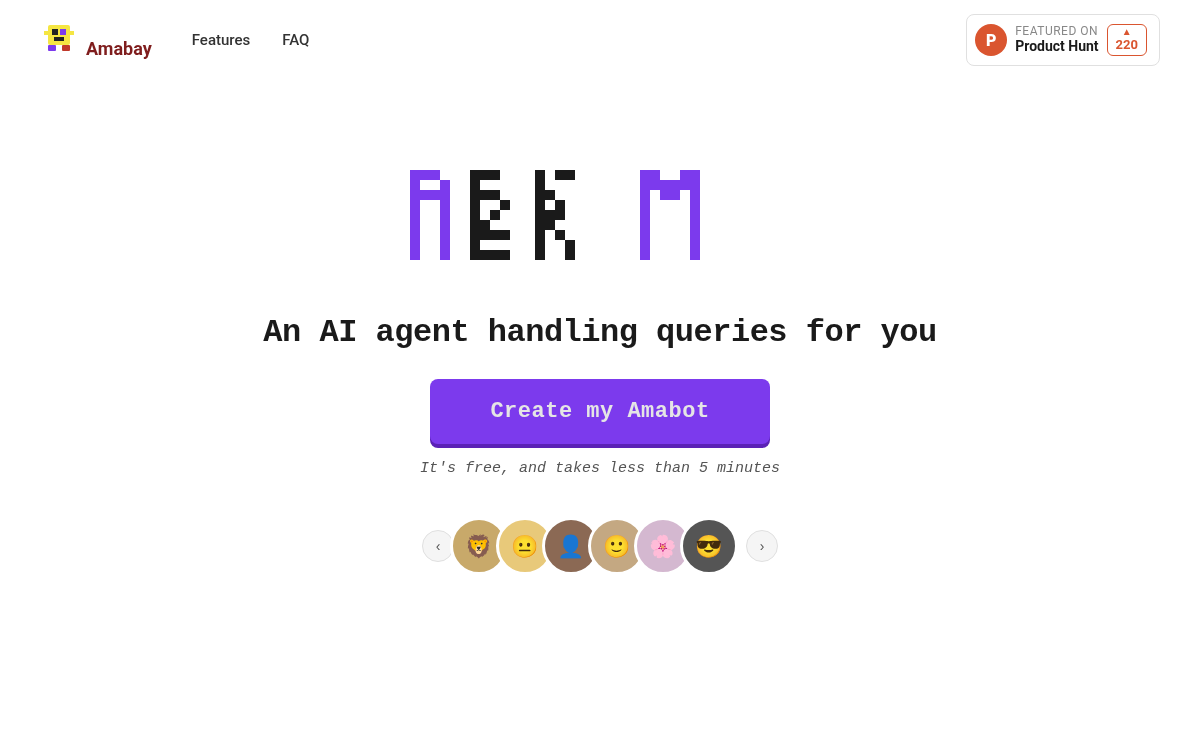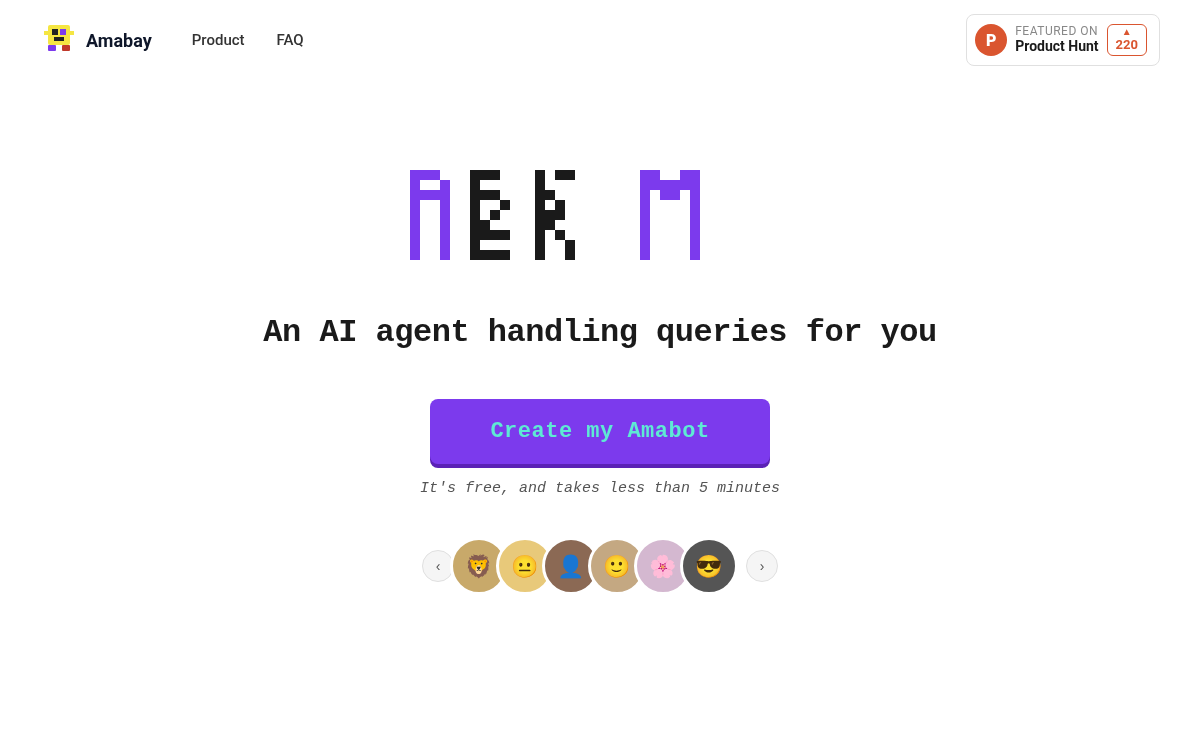--- a/index.html
+++ b/index.html
@@ -17,24 +17,24 @@
     nav {
       display: flex;
       align-items: center;
       padding: 0 40px;
       height: 80px;
       position: relative;
     }
 
     .logo-area {
       display: flex;
-      align-items: center;
+      align-items: flex-end;
       gap: 8px;
       text-decoration: none;
-      color: #0f172a;
+      color: #7f1d1d;
       font-weight: 700;
       font-size: 18px;
     }
 
     .logo-icon {
       width: 38px;
       height: 38px;
     }
 
     .nav-links {
@@ -163,27 +163,27 @@
       align-items: center;
       margin-bottom: 24px;
     }
 
     .hero-subtitle {
       font-family: 'Courier New', monospace;
       font-size: 32px;
       font-weight: 700;
       color: #1a1a1a;
       text-align: center;
-      margin-bottom: 48px;
+      margin-bottom: 28px;
       letter-spacing: -0.5px;
     }
 
     .cta-btn {
       background: #7c3aed;
-      color: #5eead4;
+      color: #e5e5e5;
       font-family: 'Courier New', monospace;
       font-size: 22px;
       font-weight: 700;
       border: none;
       border-radius: 8px;
       padding: 20px 60px;
       cursor: pointer;
       letter-spacing: 0.5px;
       box-shadow: 0 4px 0 #5b21b6;
       margin-bottom: 16px;
@@ -252,21 +252,21 @@
       <rect x="14" y="16" width="10" height="4" fill="#222"></rect>
       <rect x="8" y="24" width="8" height="6" rx="1" fill="#7c3aed"></rect>
       <rect x="22" y="24" width="8" height="6" rx="1" fill="#c0392b"></rect>
       <rect x="4" y="10" width="4" height="4" fill="#f5e642"></rect>
       <rect x="30" y="10" width="4" height="4" fill="#f5e642"></rect>
     </svg>
     <span>Amabay</span>
   </a>
 
   <div class="nav-links">
-    <a class="nav-link" href="#">Product</a>
+    <a class="nav-link" href="#">Features</a>
     <a class="nav-link" href="#">FAQ</a>
   </div>
 
   <div class="nav-right">
 
     <a class="ph-badge" href="#">
       <div class="ph-circle">P</div>
       <div class="ph-text-area">
         <span class="ph-featured-on">FEATURED ON</span>
         <span class="ph-product-hunt">Product Hunt</span>

